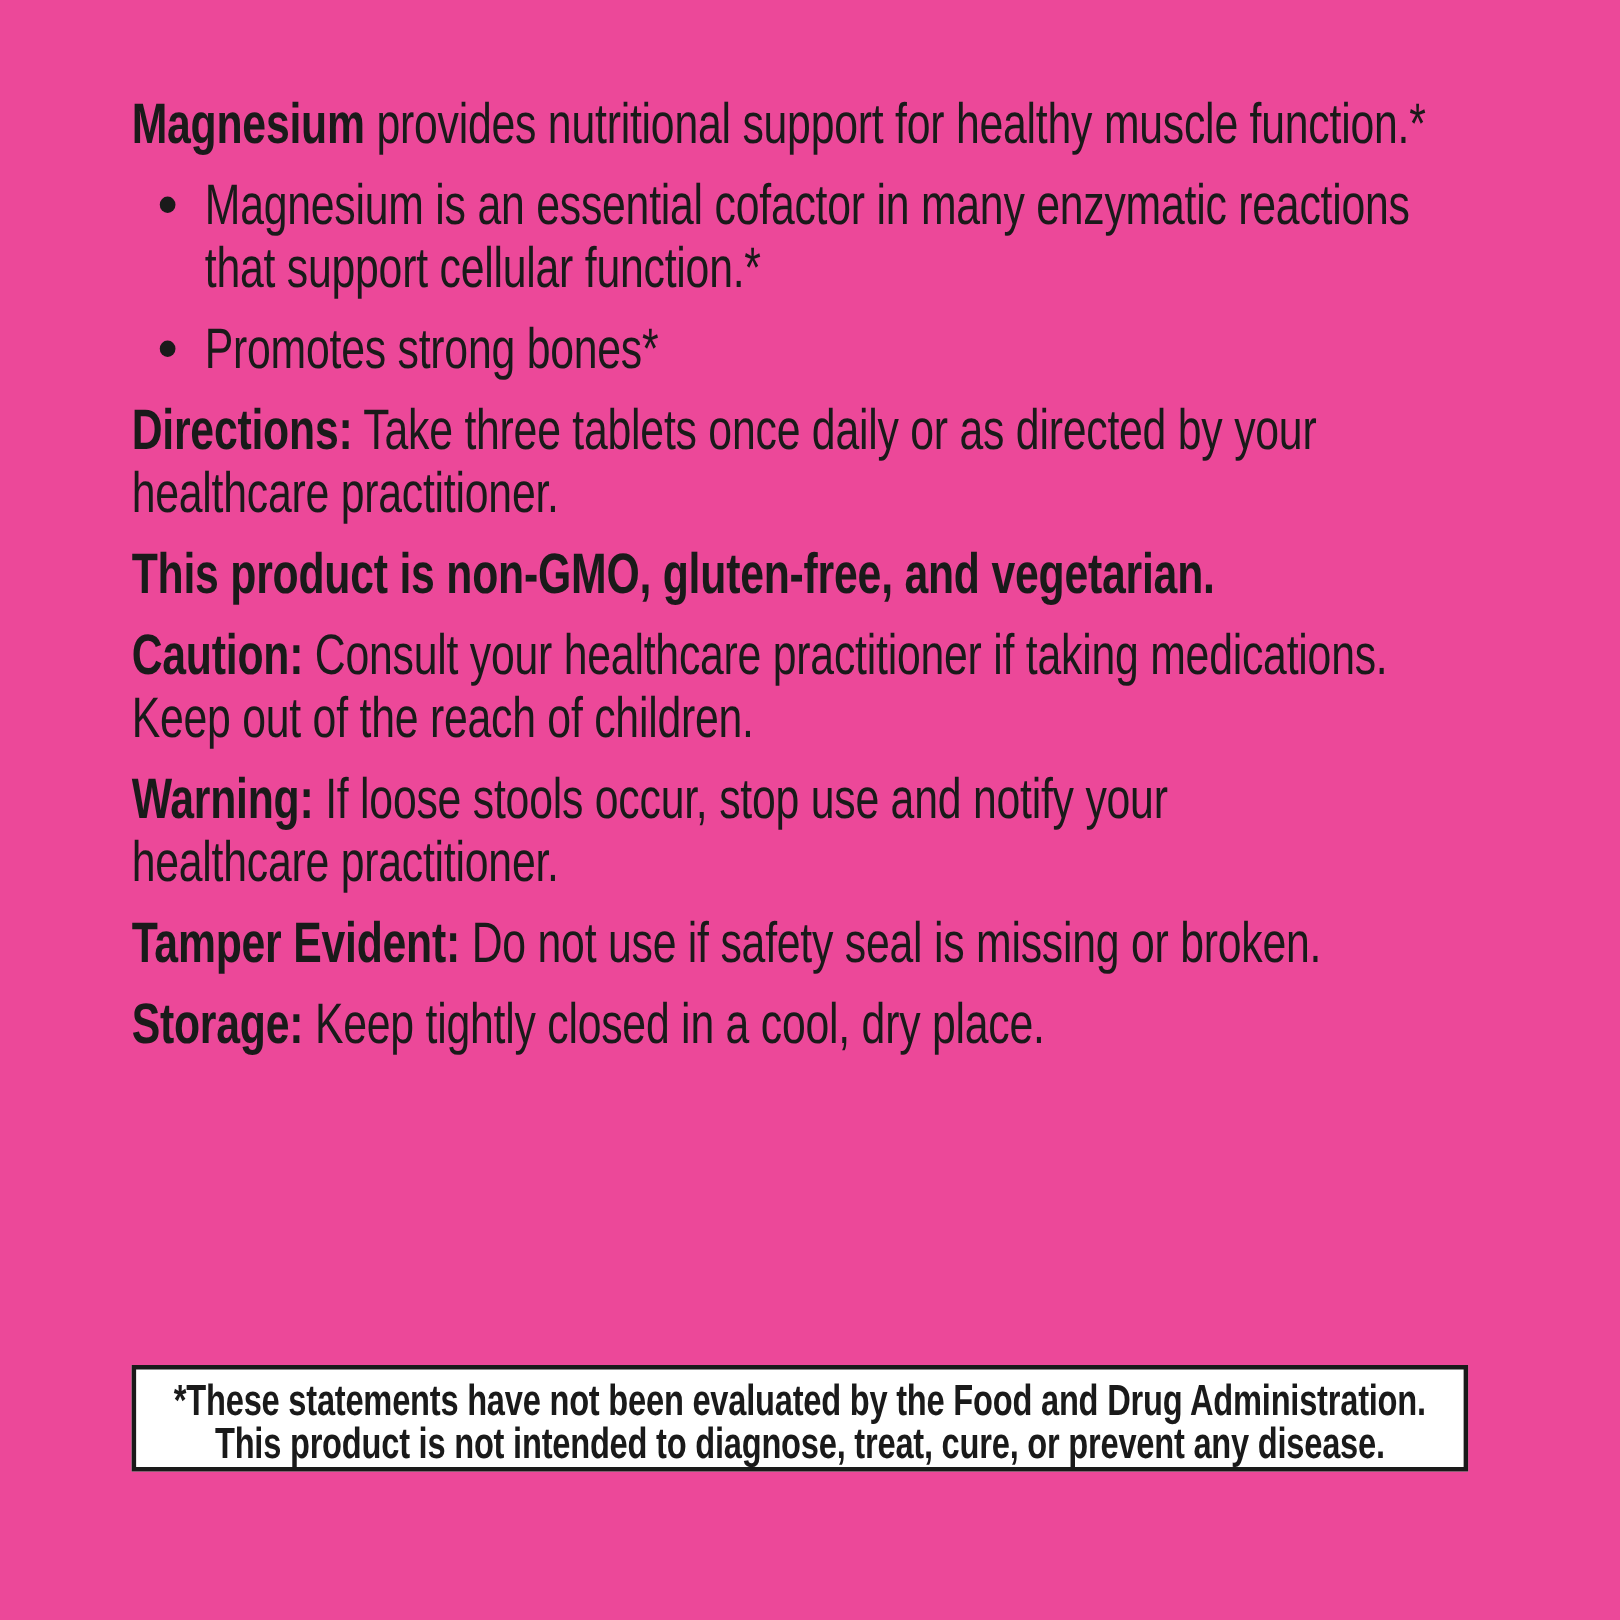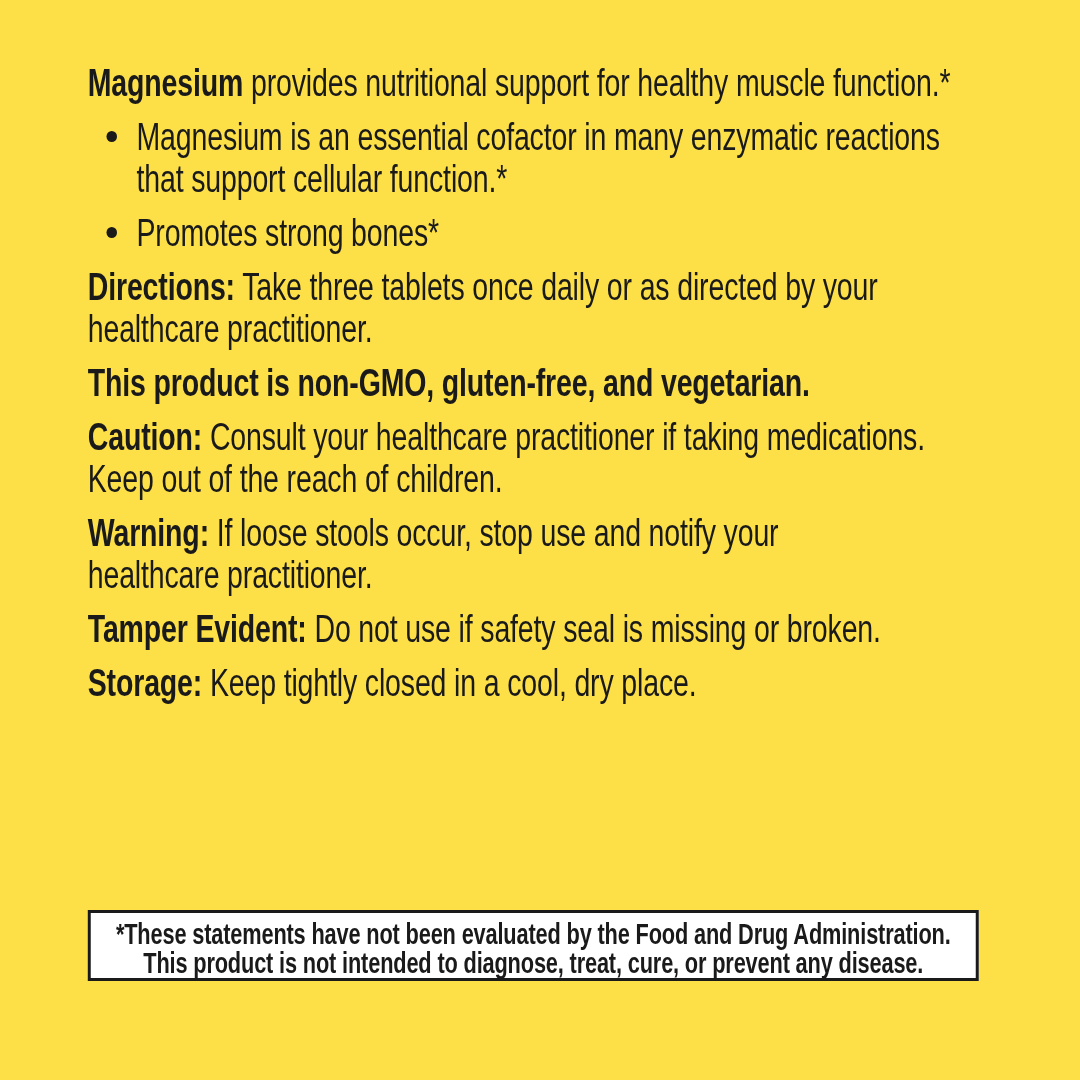--- a/index.html
+++ b/index.html
@@ -7,21 +7,21 @@
     padding: 0;
     width: 1080px;
     height: 1080px;
     overflow: hidden;
     background: #ffffff;
   }
   .page {
     position: relative;
     width: 1080px;
     height: 1080px;
-    background: #fde047;
+    background: #ec4899;
     font-family: "Liberation Sans", sans-serif;
     color: #1a1a1a;
   }
   
   .content {
     position: absolute;
     top: 0;
     left: 0;
     width: 1440px;
     height: 1440px;

